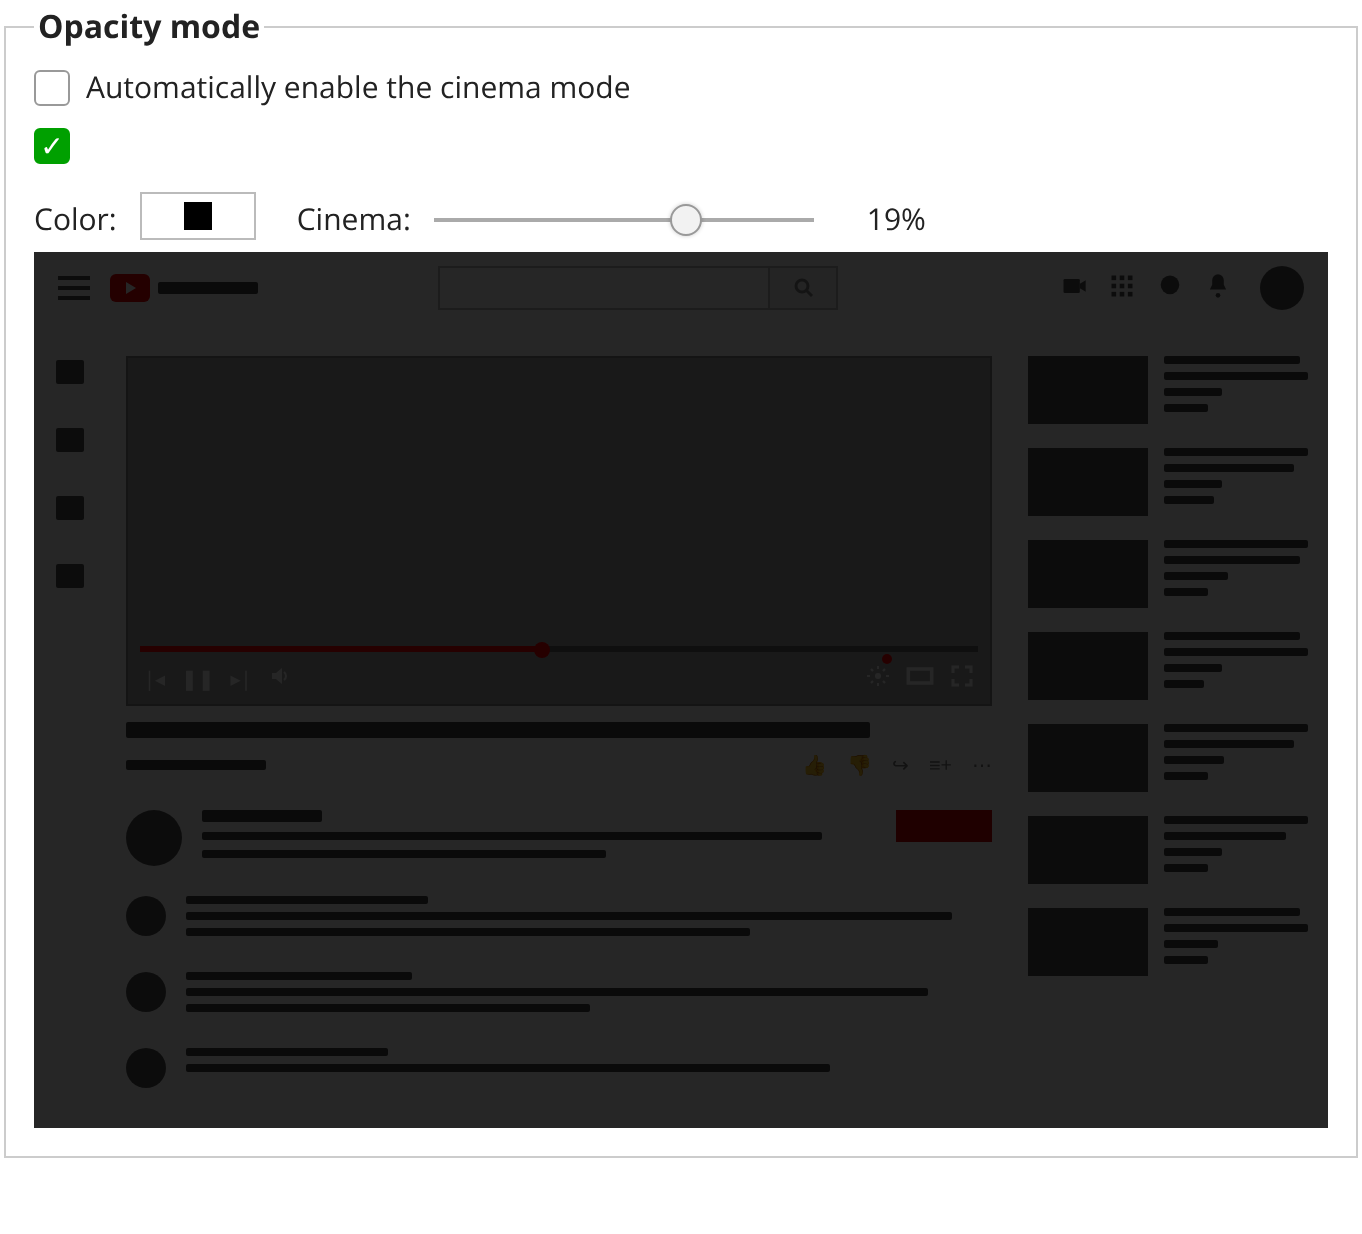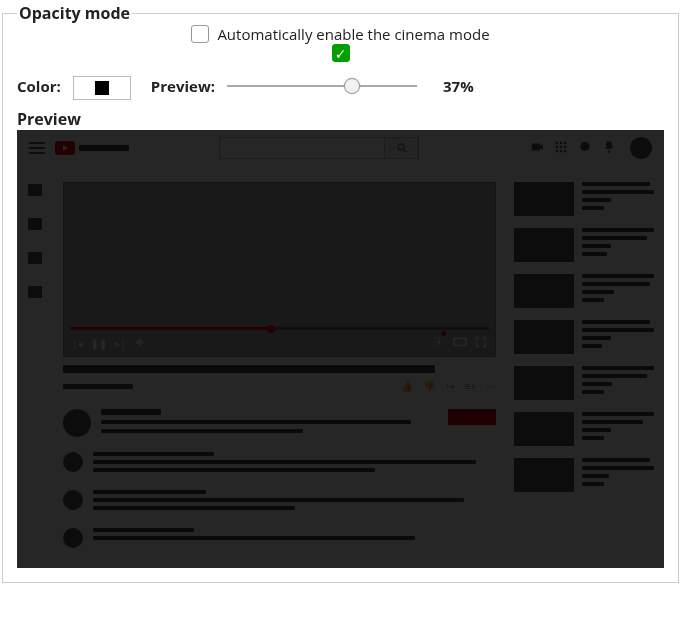--- a/index.html
+++ b/index.html
@@ -18,22 +18,21 @@
   }
   fieldset.cinema > legend {
     font-weight: 700;
     font-size: 16px;
     padding: 0 2px;
   }
   .row-check {
     display: flex;
     align-items: center;
     gap: 8px;
-    margin: 0 0;
-    justify-content: center;
+    margin: 10px 0;
   }
   .cbx {
     width: 18px; height: 18px;
     border: 1px solid #999;
     border-radius: 3px;
     display: inline-flex;
     align-items: center;
     justify-content: center;
     font-size: 14px;
     color: #fff;
@@ -43,25 +42,24 @@
   .cbx.unchecked { background: #fff; }
   .cbx.checked {
     background: #00a000;
     border-color: #00a000;
   }
   .cbx-label {
     cursor: default;
   }
   .row-opts {
     display: flex;
-    align-items: flex-start;
+    align-items: flex-end;
     gap: 12px;
     margin-top: 14px;
     margin-bottom: 6px;
-    font-weight: bold;
   }
   .swatch-wrap {
     width: 58px; height: 24px;
     border: 1px solid #bbb;
     display: inline-flex;
     align-items: center;
     justify-content: center;
     cursor: pointer;
   }
   .swatch {
@@ -190,29 +188,28 @@
 
   <div class="row-check">
     <span class="cbx checked">✓</span>
   </div>
 
   <div class="row-opts">
     <span>Color:</span>
     <span class="swatch-wrap">
       <span class="swatch" style="background:#000"></span>
     </span>
-    <span style="margin-left:8px">Preview:</span>
+    <span style="margin-left:8px">Cinema:</span>
     <span class="slider-wrap">
       <span class="slider-track"></span>
       <span class="slider-thumb" style="left:66%"></span>
     </span>
-    <span class="opacity-val">37%</span>
+    <span class="opacity-val">19%</span>
   </div>
 
-  <div class="preview-head">Preview</div>
 
   <div class="preview-area">
     <div class="yt">
       <div class="yt-top">
         <div class="yt-menu">
             <span></span>
             <span></span>
             <span></span>
           </div>
         <div class="yt-logo">

